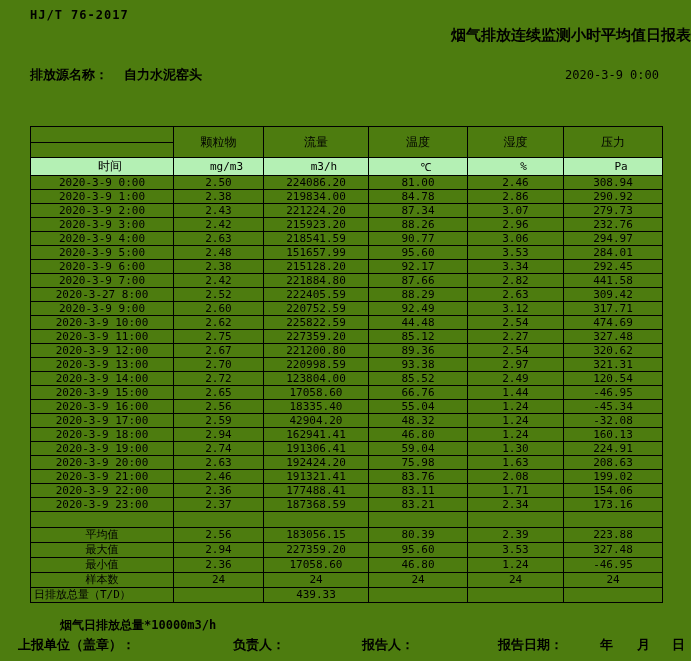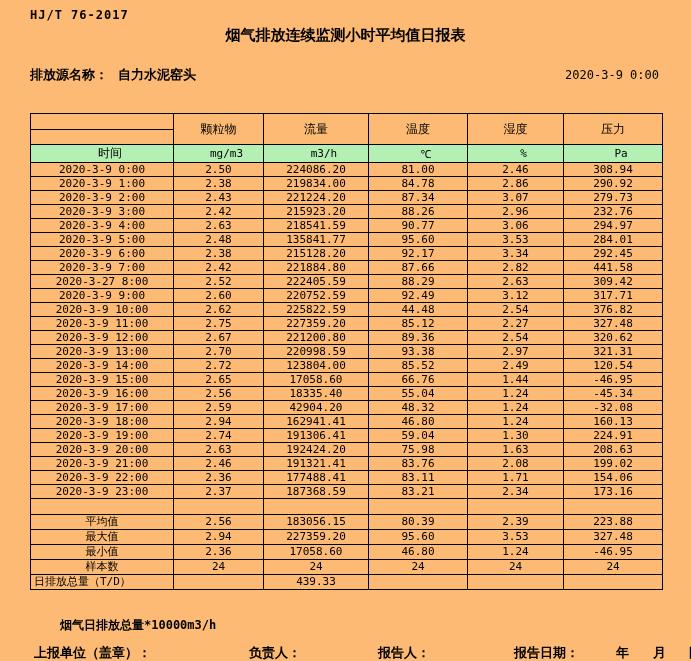--- a/index.html
+++ b/index.html
@@ -1,40 +1,40 @@
 <!DOCTYPE html>
 <html style="--green: #b4f0b4;"><head>
 <meta charset="utf-8">
 <style>
   * { margin:0; padding:0; box-sizing:border-box; }
   html,body { background:#ffffff; }
   .page {
     position:relative;
     width:691px; height:661px;
-    background:#fdba74;
+    background:#4d7c0f;
     font-family:"DejaVu Sans Mono", monospace;
     color:#000000;
     overflow:hidden;
   }
   .doc-code {
     position:absolute; left:30px; top:8px;
     font-size:12px; font-weight:bold; letter-spacing:1px;
   }
   .title {
     position:absolute; left:0; top:26px; width:100%;
-    text-align:center; font-size:15px; font-weight:bold;
+    text-align:right; font-size:15px; font-weight:bold;
   }
   .source-line { position:absolute; left:30px; top:66px; font-size:13px; font-weight:bold; }
-  .source-label { margin-right:10px; }
+  .source-label { margin-right:16px; }
   .datetime {
     position:absolute; right:32px; top:68px;
     font-size:12px; font-weight:normal;
   }
   table.report {
-    position:absolute; left:30px; top:113px;
+    position:absolute; left:30px; top:126px;
     width:632px;
     border-collapse:collapse;
     table-layout:fixed;
   }
   table.report td, table.report th {
     border:1px solid #000000;
     text-align:center;
     vertical-align:middle;
     font-weight:normal;
     font-size:11px;
@@ -53,21 +53,21 @@
   tr.unit-row td.time-head { font-size:12px; }
   tr.data-row td { height:13px; line-height:13px; }
   tr.gap-row td { height:16px; }
   tr.summary-row td { height:14px; line-height:14px; }
   tr.summary-row td.label-left { text-align:left; padding-left:3px; }
   .footer-note {
     position:absolute; left:18px; top:617px;
     font-size:12px; font-weight:bold;margin-left:42px;
   }
   .sign-line { position:absolute; left:0; top:636px; width:100%; height:16px; font-size:13px; font-weight:bold; }
-  .sign-line span { position:absolute; top:8px;margin-left:16px; }
+  .sign-line span { position:absolute; top:0; }
   .lbl-unit { left:18px; }
   .lbl-manager { left:233px; }
   .lbl-reporter { left:362px; }
   .lbl-date { left:498px; }
   .lbl-year { left:600px; }
   .lbl-month { left:637px; }
   .lbl-day { left:672px; }
 </style>
 </head>
 <body>
@@ -149,21 +149,21 @@
           <td>2020-3-9 4:00</td>
           <td>2.63</td>
           <td>218541.59</td>
           <td>90.77</td>
           <td>3.06</td>
           <td>294.97</td>
         </tr>
         <tr class="data-row">
           <td>2020-3-9 5:00</td>
           <td>2.48</td>
-          <td>135841.77</td>
+          <td>151657.99</td>
           <td>95.60</td>
           <td>3.53</td>
           <td>284.01</td>
         </tr>
         <tr class="data-row">
           <td>2020-3-9 6:00</td>
           <td>2.38</td>
           <td>215128.20</td>
           <td>92.17</td>
           <td>3.34</td>
@@ -192,21 +192,21 @@
           <td>92.49</td>
           <td>3.12</td>
           <td>317.71</td>
         </tr>
         <tr class="data-row">
           <td>2020-3-9 10:00</td>
           <td>2.62</td>
           <td>225822.59</td>
           <td>44.48</td>
           <td>2.54</td>
-          <td>376.82</td>
+          <td>474.69</td>
         </tr>
         <tr class="data-row">
           <td>2020-3-9 11:00</td>
           <td>2.75</td>
           <td>227359.20</td>
           <td>85.12</td>
           <td>2.27</td>
           <td>327.48</td>
         </tr>
         <tr class="data-row">

